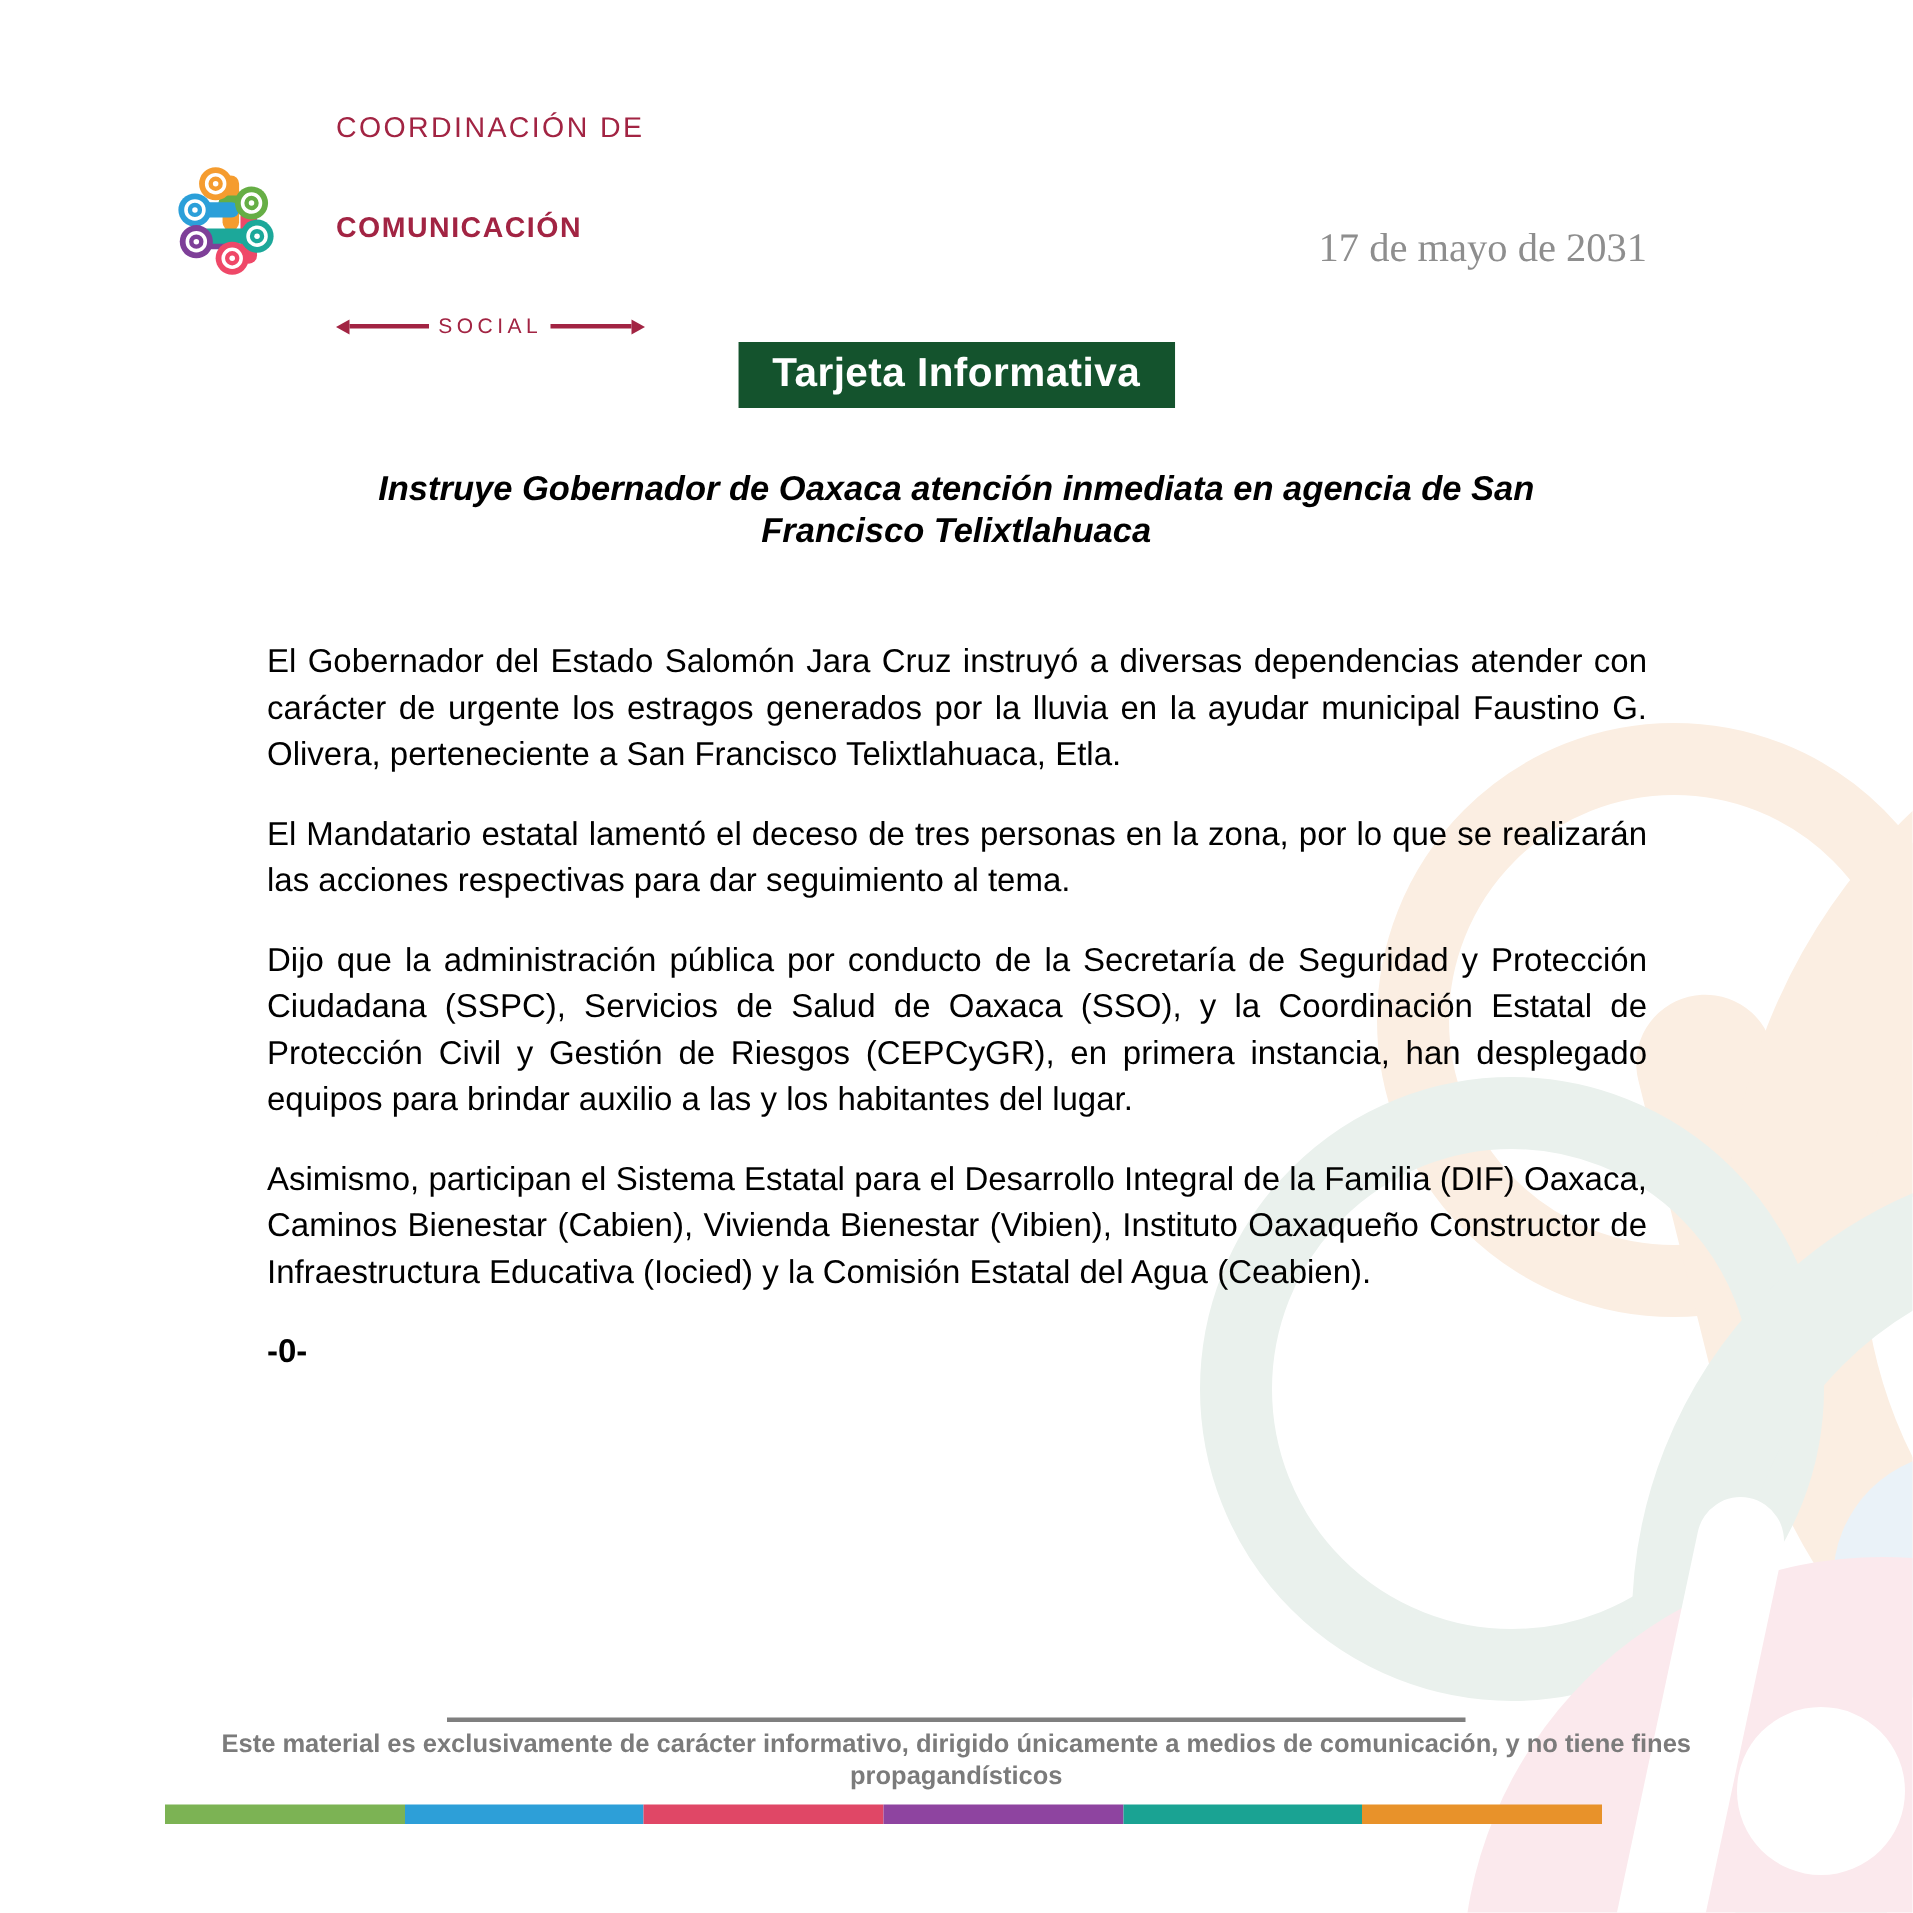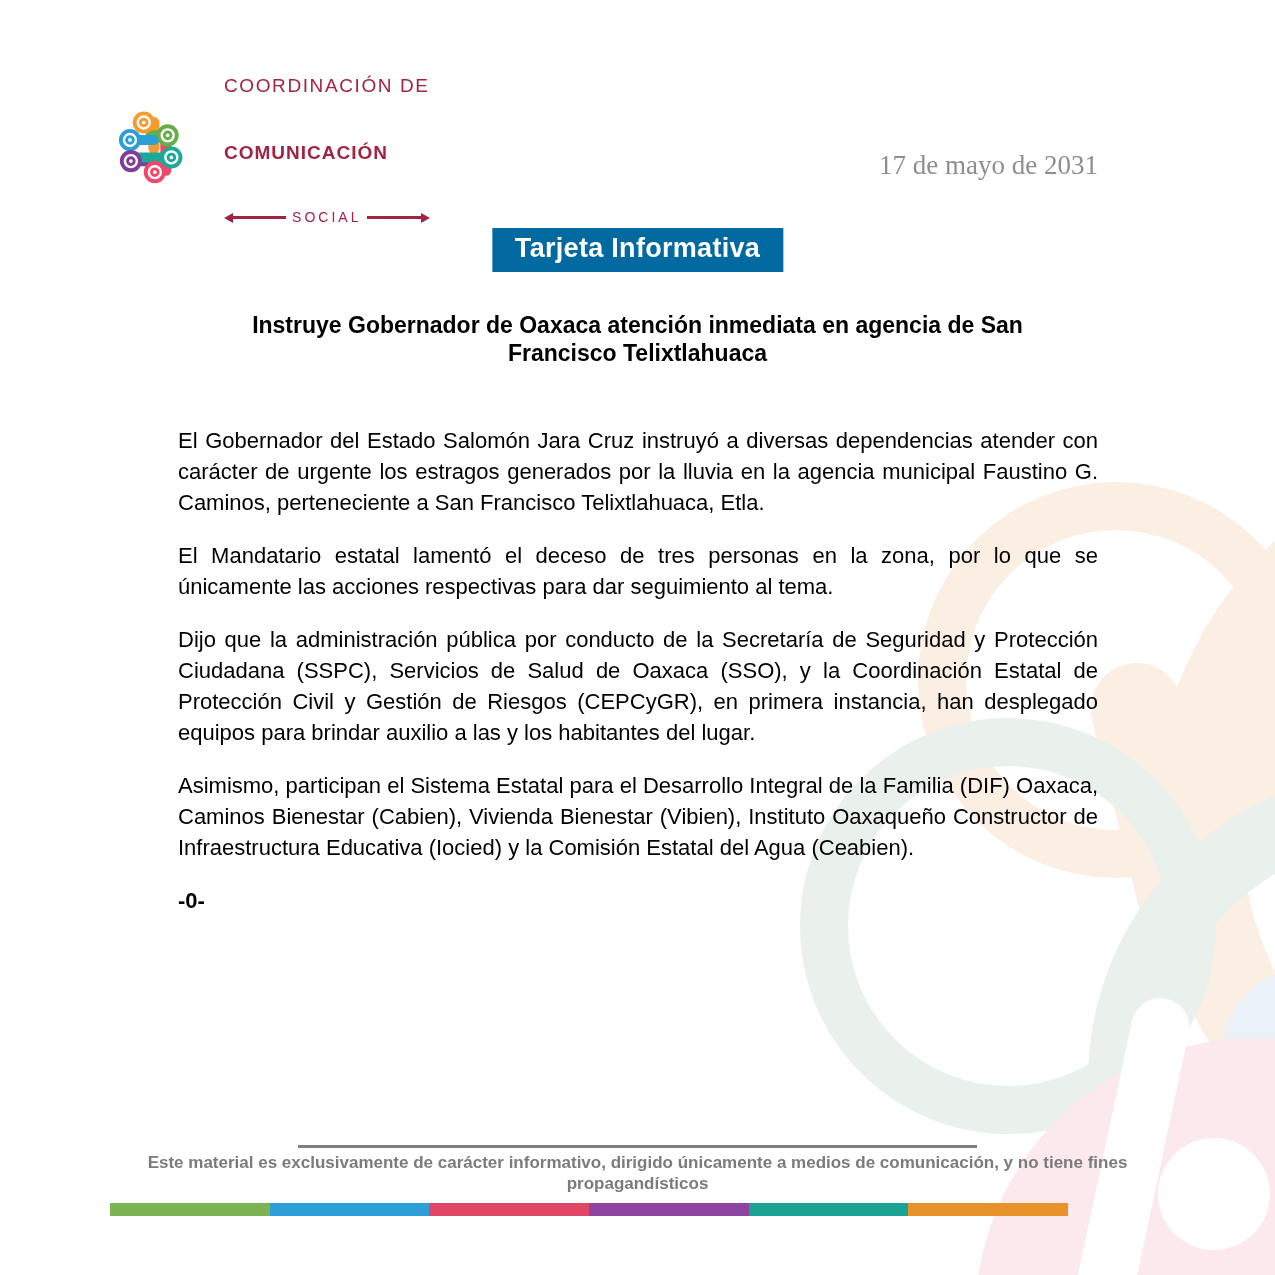--- a/index.html
+++ b/index.html
@@ -35,21 +35,21 @@
   .arrow-head-right{width:0;height:0;border-top:5px solid transparent;border-bottom:5px solid transparent;}
 
   .doc-date{position:absolute;top:150px;right:177px;font-family:"Liberation Serif",serif;font-size:27px;}
 
   
   .banner{position:absolute;top:228px;left:50%;transform:translateX(-50%);
     color:#fff;font-size:27px;font-weight:600;letter-spacing:.3px;
     padding:5px 23px 8px 23px;white-space:nowrap;}
 
   
-  .headline{position:absolute;top:311px;left:0;width:100%;text-align:center;}
+  .headline{position:absolute;top:311px;left:0;width:100%;text-align:center;font-style:italic;}
   .headline-inner{display:inline-block;max-width:870px;font-size:23px;font-weight:bold;line-height:28px;}
 
   
   .body-text{position:absolute;left:178px;top:425px;width:920px;font-size:22px;line-height:31px;}
   .body-text p{margin:0 0 22px 0;text-align:justify;}
   .end-mark{text-align:center;font-weight:bold;margin-top:0;}
 
   
   .footer-rule{position:absolute;left:298px;top:1145px;width:679px;height:3px;background:#7F7F7F;}
   .footer-note{position:absolute;left:0;top:1152px;width:100%;text-align:center;}
@@ -116,29 +116,29 @@
         <div class="arrow-line" style="background: rgb(162, 36, 67);"></div>
         <span class="logo-line3">SOCIAL</span>
         <div class="arrow-line" style="background: rgb(162, 36, 67);"></div>
         <div class="arrow-head-right" style="border-left: 9px solid rgb(162, 36, 67);"></div>
       </div>
     </div>
   </div>
 
   <div class="doc-date" style="color: rgb(142, 142, 142);">17 de mayo de 2031</div>
 
-  <div class="banner" style="background: #0369a1;">Tarjeta Informativa</div>
+  <div class="banner" style="background: #14532d;">Tarjeta Informativa</div>
 
   <div class="headline">
     <span class="headline-inner">Instruye Gobernador de Oaxaca atención inmediata en agencia de San Francisco Telixtlahuaca</span>
   </div>
 
   <div class="body-text">
-    <p>El Gobernador del Estado Salomón Jara Cruz instruyó a diversas dependencias atender con carácter de urgente los estragos generados por la lluvia en la agencia municipal Faustino G. Caminos, perteneciente a San Francisco Telixtlahuaca, Etla.</p>
-    <p>El Mandatario estatal lamentó el deceso de tres personas en la zona, por lo que se únicamente las acciones respectivas para dar seguimiento al tema.</p>
+    <p>El Gobernador del Estado Salomón Jara Cruz instruyó a diversas dependencias atender con carácter de urgente los estragos generados por la lluvia en la ayudar municipal Faustino G. Olivera, perteneciente a San Francisco Telixtlahuaca, Etla.</p>
+    <p>El Mandatario estatal lamentó el deceso de tres personas en la zona, por lo que se realizarán las acciones respectivas para dar seguimiento al tema.</p>
     <p>Dijo que la administración pública por conducto de la Secretaría de Seguridad y Protección Ciudadana (SSPC), Servicios de Salud de Oaxaca (SSO), y la Coordinación Estatal de Protección Civil y Gestión de Riesgos (CEPCyGR), en primera instancia, han desplegado equipos para brindar auxilio a las y los habitantes del lugar.</p>
     <p>Asimismo, participan el Sistema Estatal para el Desarrollo Integral de la Familia (DIF) Oaxaca, Caminos Bienestar (Cabien), Vivienda Bienestar (Vibien), Instituto Oaxaqueño Constructor de Infraestructura Educativa (Iocied) y la Comisión Estatal del Agua (Ceabien).</p>
     <p class="end-mark">-0-</p>
   </div>
 
   <div class="footer-rule" style="background: rgb(127, 127, 127);"></div>
   <div class="footer-note">
     <span class="footer-note-inner" style="color: rgb(123, 123, 123);">Este material es exclusivamente de carácter informativo, dirigido únicamente a medios de comunicación, y no tiene fines propagandísticos</span>
   </div>
   <div class="color-bar">

